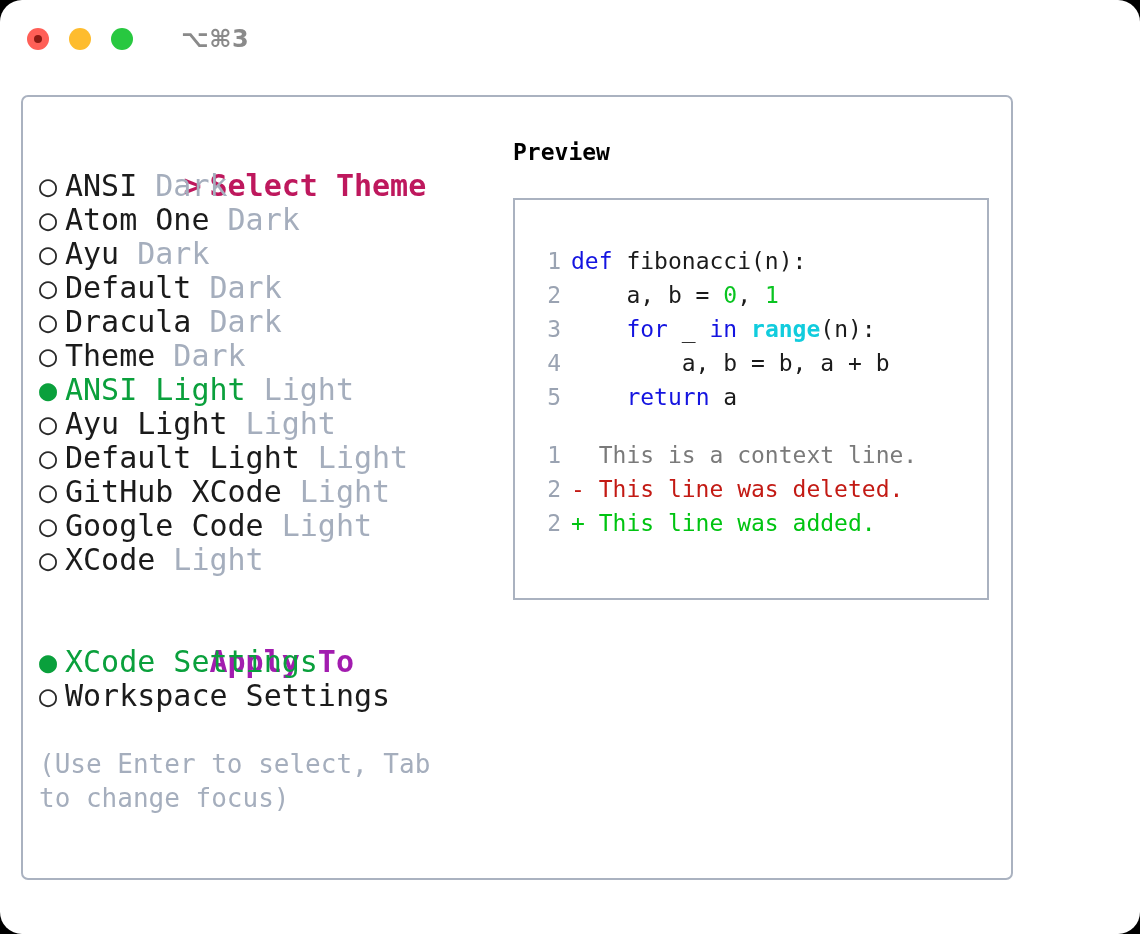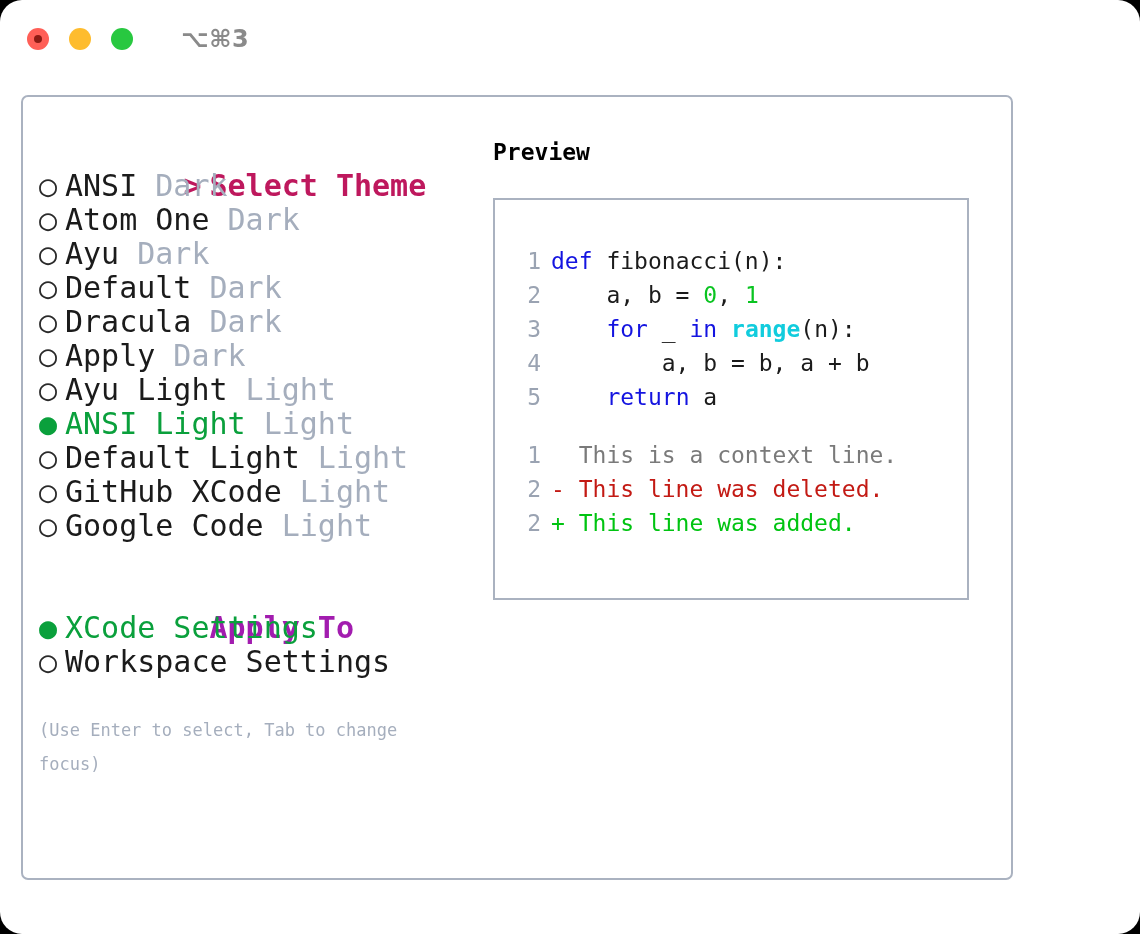--- a/index.html
+++ b/index.html
@@ -109,34 +109,34 @@
 
   .row.selected .label { color: #0aa03c; }
   .tag { color: #a5aebd; }
 
   .apply-title {
     font-weight: bold;
     color: #a21caf;
   }
 
   .hint {
-    font-size: 17px;
+    font-size: 26px;
     line-height: 34px;
     color: #a5aebd;
     white-space: pre-wrap;
     width: 420px;
   }
 
   .spacer-sm { height: 34px; }
   .spacer-xs { height: 24px; }
 
   
   .right-col {
     position: absolute;
-    left: 470px;
+    left: 490px;
     top: 38px;
     width: 500px;
   }
   .preview-title {
     font-size: 23px;
     line-height: 34px;
     font-weight: bold;
     color: #000000;
   }
   .preview-box {
@@ -195,26 +195,27 @@
       <div class="row section-title">
         <span class="marker">&gt;</span><span>Select Theme</span>
       </div>
 
       <div id="theme-list">
           <div class="row"><span class="marker bullet-empty">○</span><span class="label">ANSI</span><span class="tag"> Dark</span></div>
           <div class="row"><span class="marker bullet-empty">○</span><span class="label">Atom One</span><span class="tag"> Dark</span></div>
           <div class="row"><span class="marker bullet-empty">○</span><span class="label">Ayu</span><span class="tag"> Dark</span></div>
           <div class="row"><span class="marker bullet-empty">○</span><span class="label">Default</span><span class="tag"> Dark</span></div>
           <div class="row"><span class="marker bullet-empty">○</span><span class="label">Dracula</span><span class="tag"> Dark</span></div>
-          <div class="row"><span class="marker bullet-empty">○</span><span class="label">Apply</span><span class="tag"> Dark</span></div>
+          <div class="row"><span class="marker bullet-empty">○</span><span class="label">Theme</span><span class="tag"> Dark</span></div>
+          <div class="row selected"><span class="marker bullet-filled">●</span><span class="label">ANSI Light</span><span class="tag"> Light</span></div>
           <div class="row"><span class="marker bullet-empty">○</span><span class="label">Ayu Light</span><span class="tag"> Light</span></div>
-          <div class="row selected"><span class="marker bullet-filled">●</span><span class="label">ANSI Light</span><span class="tag"> Light</span></div>
           <div class="row"><span class="marker bullet-empty">○</span><span class="label">Default Light</span><span class="tag"> Light</span></div>
           <div class="row"><span class="marker bullet-empty">○</span><span class="label">GitHub XCode</span><span class="tag"> Light</span></div>
           <div class="row"><span class="marker bullet-empty">○</span><span class="label">Google Code</span><span class="tag"> Light</span></div>
+          <div class="row"><span class="marker bullet-empty">○</span><span class="label">XCode</span><span class="tag"> Light</span></div>
         </div>
 
       <div class="spacer-sm"></div>
 
       <div class="row">
         <span class="marker"></span><span class="apply-title">Apply To</span>
       </div>
 
       <div id="apply-list">
           <div class="row selected"><span class="marker bullet-filled">●</span><span class="label">XCode Settings</span></div>

